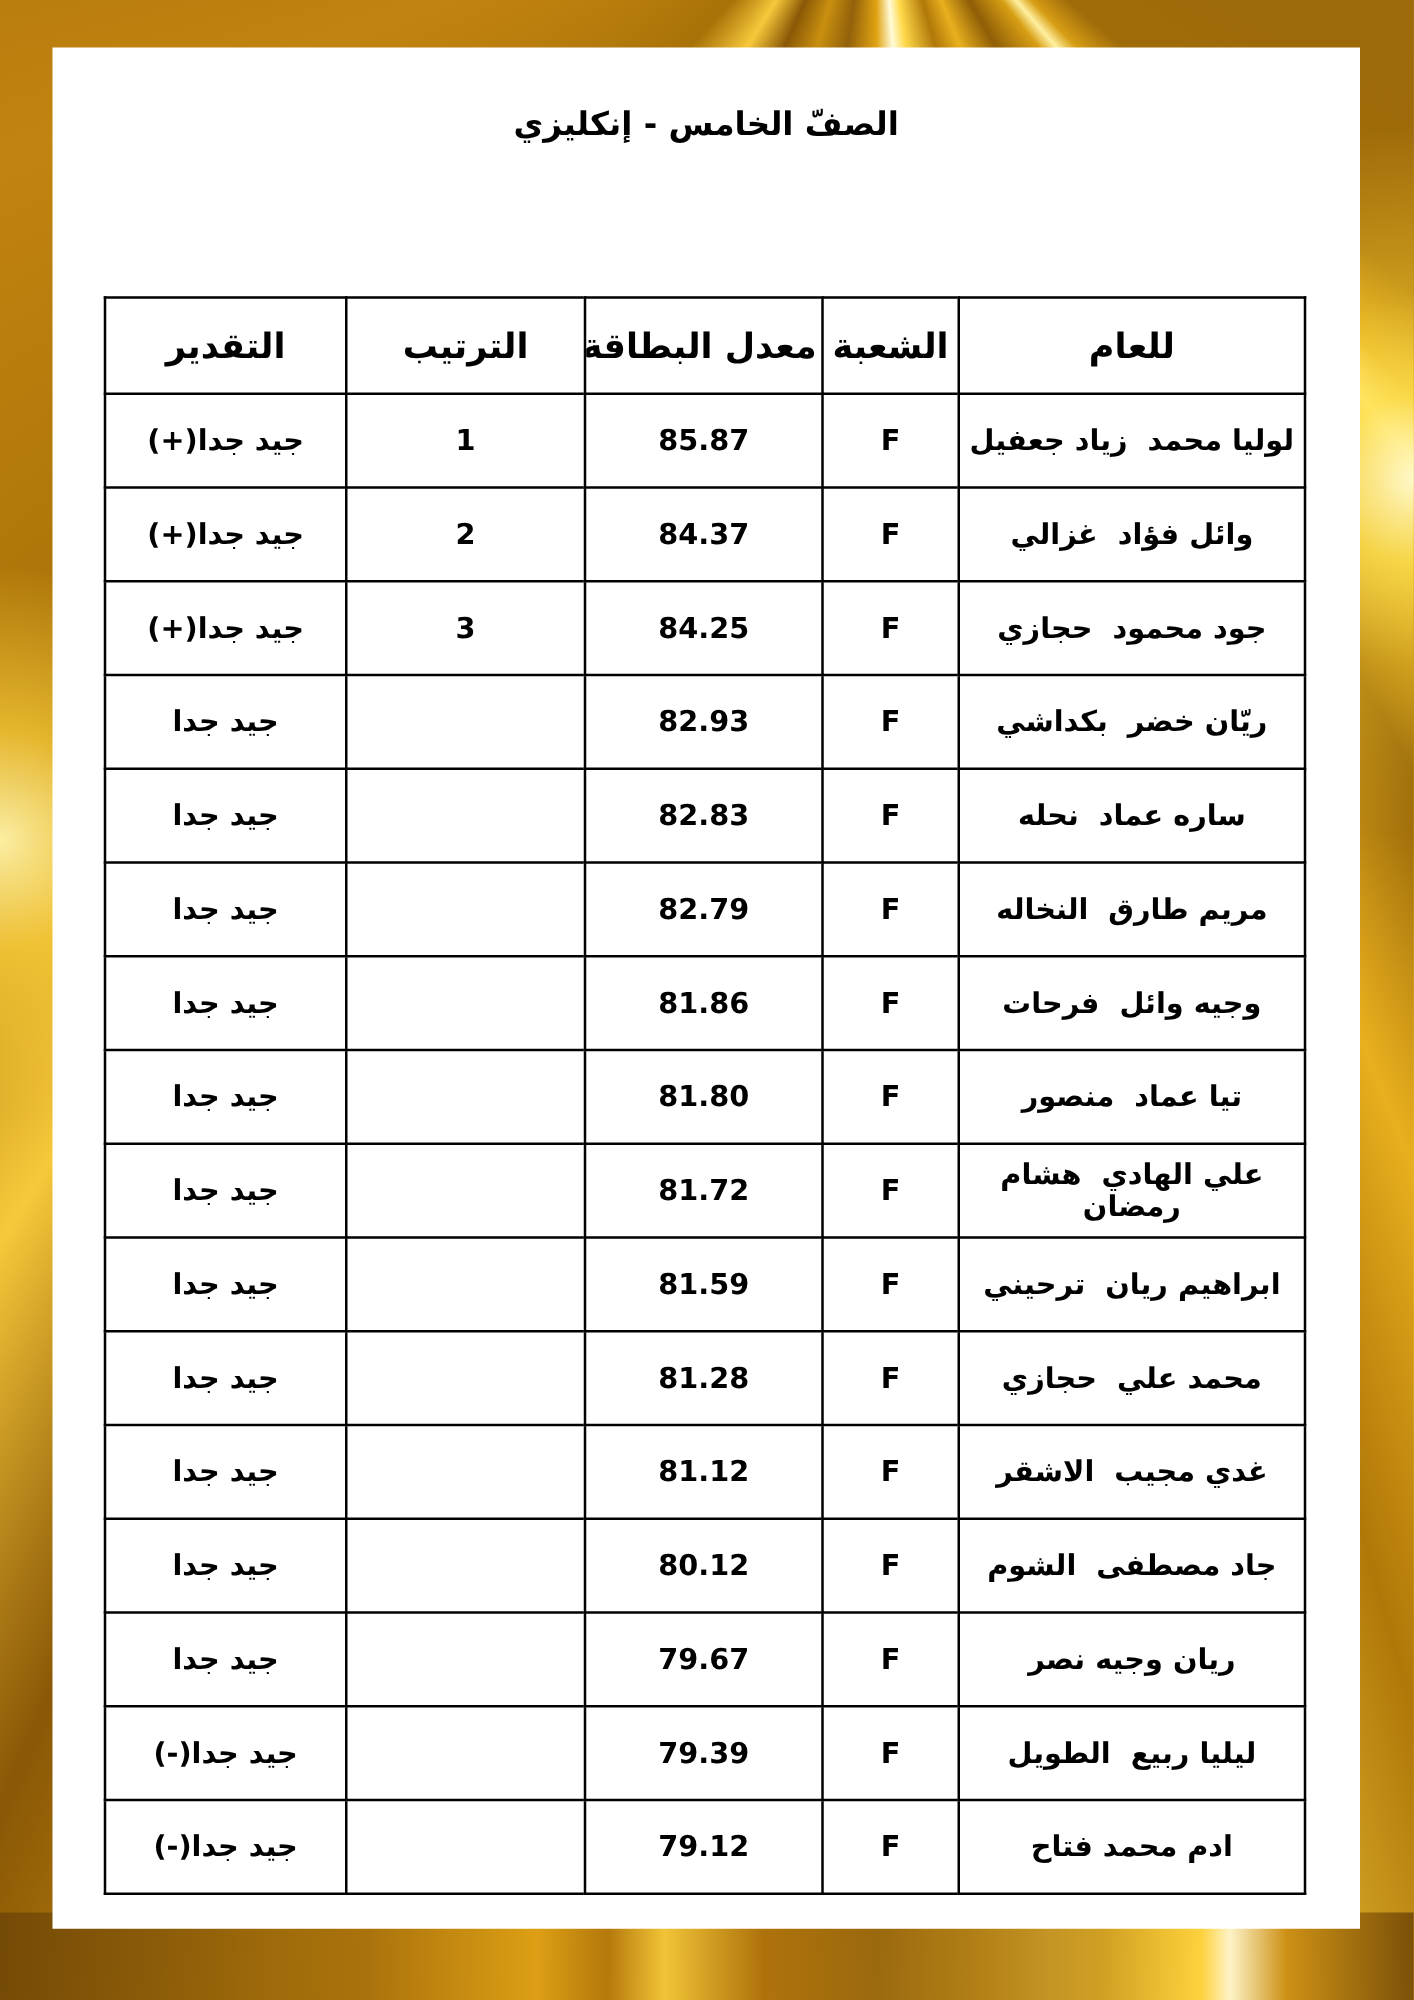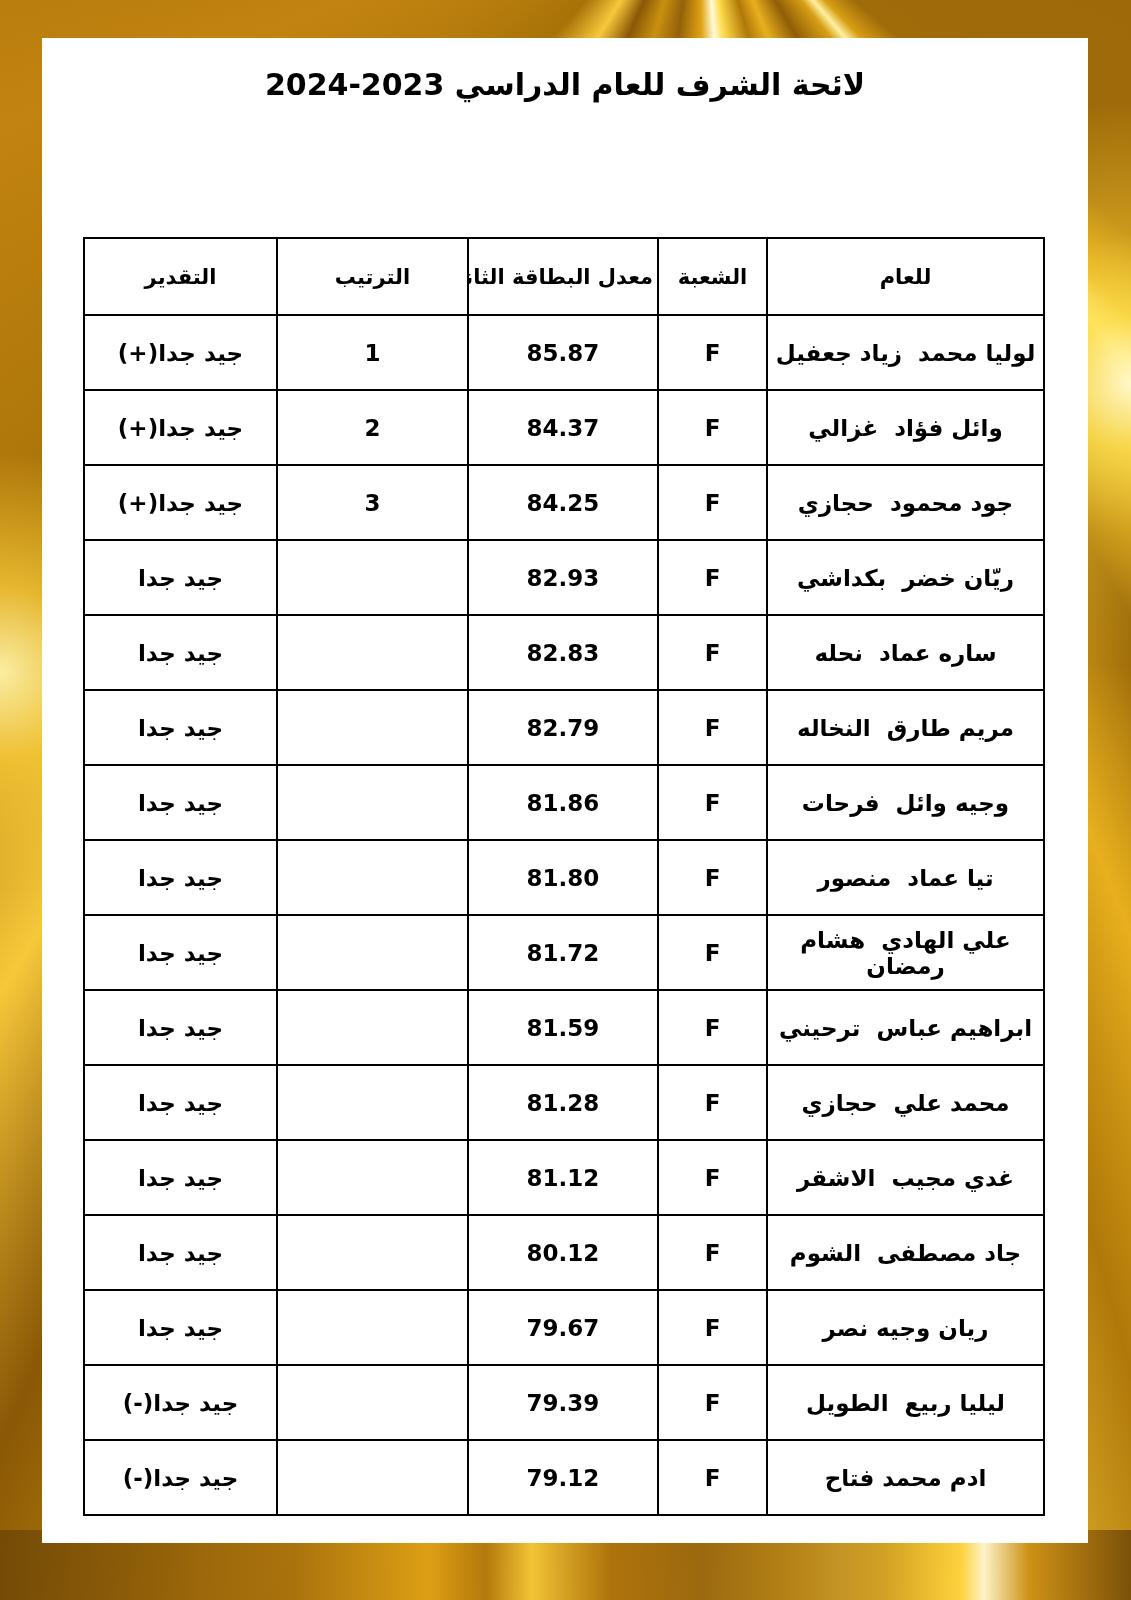--- a/index.html
+++ b/index.html
@@ -36,30 +36,30 @@
   .title-line{font-size:30px;font-weight:700;line-height:1.42;}
   .subtitle{font-size:26px;font-weight:700;margin-top:21px;}
   table.honor{
     position:absolute;top:199px;right:43px;width:960px;
     border-collapse:collapse;table-layout:fixed;
   }
   .honor th,.honor td{
     border:2px solid #000;text-align:center;vertical-align:middle;
     font-weight:700;padding:0 4px;overflow:hidden;
   }
-  .honor th{height:75px;font-size:21px;white-space:nowrap;}
+  .honor th{height:75px;font-size:28px;white-space:nowrap;}
   .honor td{height:73px;font-size:23px;white-space:pre-wrap;}
   .cell-average,.cell-rank{font-size:23px;}
 </style>
 </head>
 <body>
 
 <div class="page">
   <div class="titles">
-    <div class="title-line">لائحة الشرف للعام الدراسي 2023‏-‏2024</div>
+    <div class="subtitle">الصفّ الخامس - إنكليزي</div>
   </div>
 
   <table class="honor">
     <colgroup>
       <col style="width:277px">
       <col style="width:109px">
       <col style="width:190px">
       <col style="width:191px">
       <col style="width:193px">
     </colgroup>
@@ -130,21 +130,21 @@
           <td class="cell-grade">جيد جدا</td>
         </tr>
         <tr>
           <td class="cell-name">علي الهادي  هشام رمضان</td>
           <td class="cell-section">F</td>
           <td class="cell-average">81.72</td>
           <td class="cell-rank"></td>
           <td class="cell-grade">جيد جدا</td>
         </tr>
         <tr>
-          <td class="cell-name">ابراهيم عباس  ترحيني</td>
+          <td class="cell-name">ابراهيم ريان  ترحيني</td>
           <td class="cell-section">F</td>
           <td class="cell-average">81.59</td>
           <td class="cell-rank"></td>
           <td class="cell-grade">جيد جدا</td>
         </tr>
         <tr>
           <td class="cell-name">محمد علي  حجازي</td>
           <td class="cell-section">F</td>
           <td class="cell-average">81.28</td>
           <td class="cell-rank"></td>

